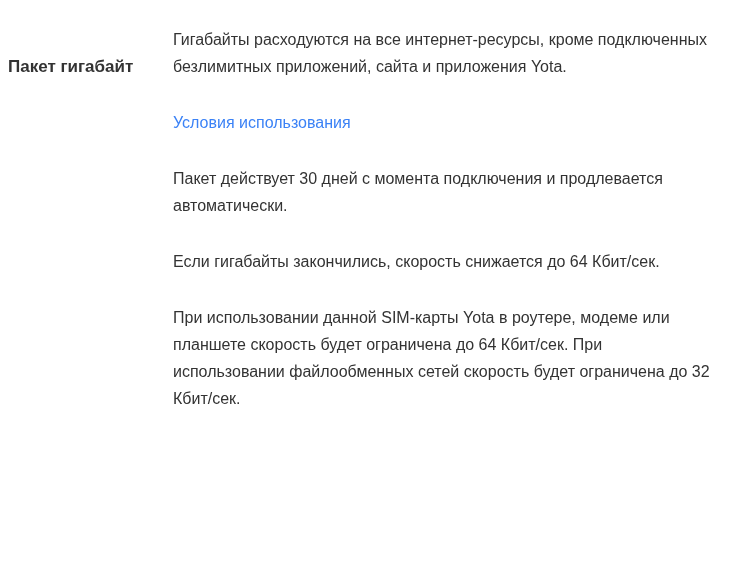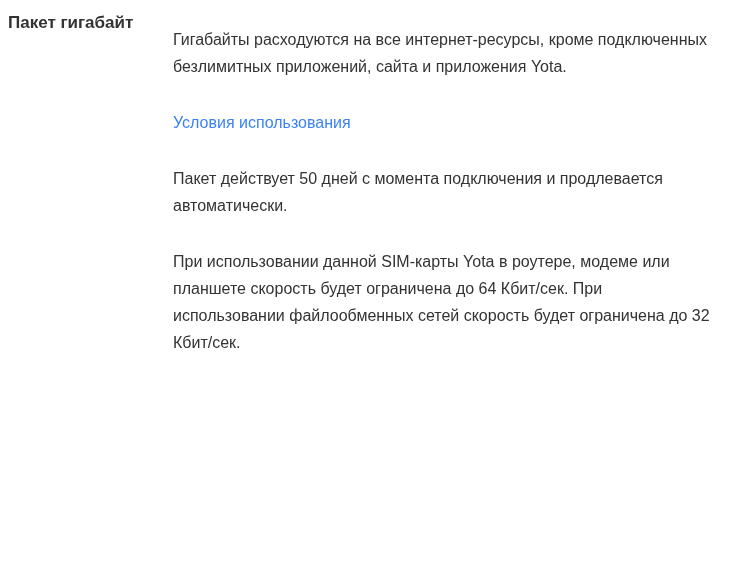--- a/index.html
+++ b/index.html
@@ -25,20 +25,21 @@
     flex: 0 0 173px;
     box-sizing: border-box;
     padding-left: 8px;
     padding-top: 2px;
   }
   .section-title {
     font-size: 17px;
     font-weight: bold;
     color: #333333;
     line-height: 1.3;
+    margin-top: 44px;
   }
   .content-col {
     flex: 1 1 auto;
     max-width: 545px;
   }
   .content-col p {
     margin: 16px 0 29px 0;
     font-size: 16px;
     line-height: 27px;
     color: #333333;
@@ -52,17 +53,18 @@
 
 <div class="page">
   <div class="row">
     <div class="label-col">
       <div class="section-title">Пакет гигабайт</div>
     </div>
     <div class="content-col">
 
     <p class="">Гигабайты расходуются на все интернет-ресурсы, кроме подключенных безлимитных приложений, сайта и приложения Yota.</p>
         <p class="muted">Условия использования</p>
-        <p class="">Пакет действует 50 дней с момента подключения и продлевается автоматически.</p>
+        <p class="">Пакет действует 30 дней с момента подключения и продлевается автоматически.</p>
+        <p class="">Если гигабайты закончились, скорость снижается до 64 Кбит/сек.</p>
         <p class="">При использовании данной SIM-карты Yota в роутере, модеме или планшете скорость будет ограничена до 64 Кбит/сек. При использовании файлообменных сетей скорость будет ограничена до 32 Кбит/сек.</p>
       </div>
   </div>
 </div>
 
 </body></html>

